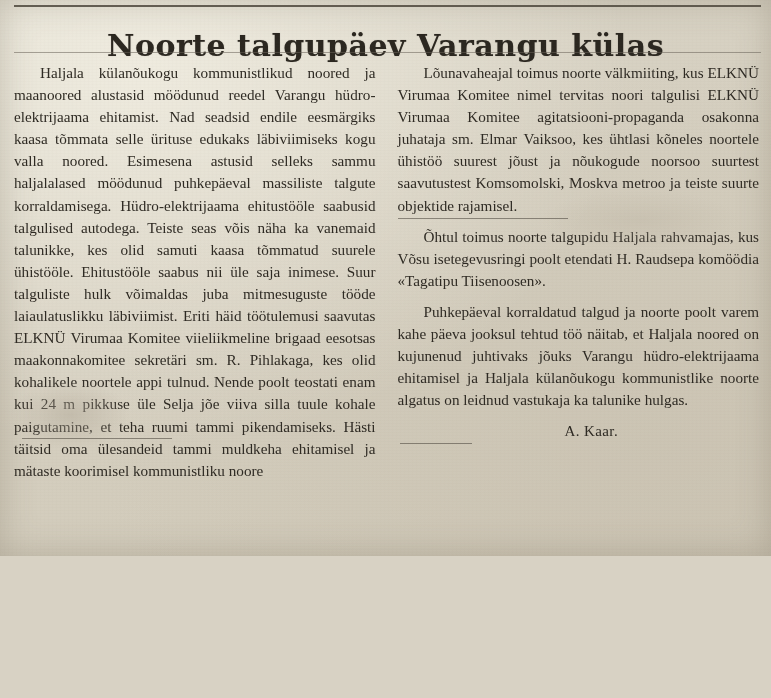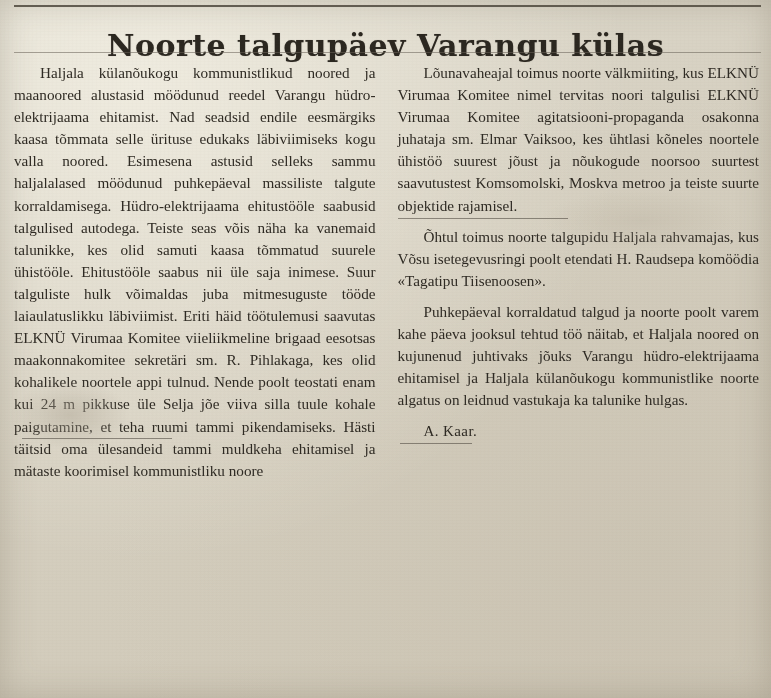--- a/index.html
+++ b/index.html
@@ -9,21 +9,21 @@
   body {
     width: 771px;
     height: 698px;
     background: #d8d2c4;
     font-family: "Liberation Serif", serif;
     overflow: hidden;
   }
   .page {
     position: relative;
     width: 771px;
-    height: 698px;
+    height: 556px;
     background:
       radial-gradient(ellipse at 18% 12%, rgba(255,252,240,0.55) 0%, rgba(255,252,240,0.0) 55%),
       radial-gradient(ellipse at 85% 80%, rgba(196,188,170,0.45) 0%, rgba(196,188,170,0.0) 60%),
       linear-gradient(160deg, #dedacc 0%, #d6d0c0 40%, #cfc8b6 100%);
     box-sizing: border-box;
     padding: 18px;
     filter: saturate(0.95);
   }
   .grain {
     position: absolute;
@@ -85,21 +85,21 @@
   }
   .col p {
     margin: 0 0 0 0;
     text-indent: 26px;
   }
   .col p + p {
     margin-top: 9px;
   }
   .signature {
     margin-top: 10px;
-    text-align: left;
+    text-align: center;
     text-indent: 0;
     font-size: 15px;
     letter-spacing: 0.4px;
   }
   .smudge-a {
     position: absolute;
     left: 10px;
     top: 380px;
     width: 120px;
     height: 70px;

